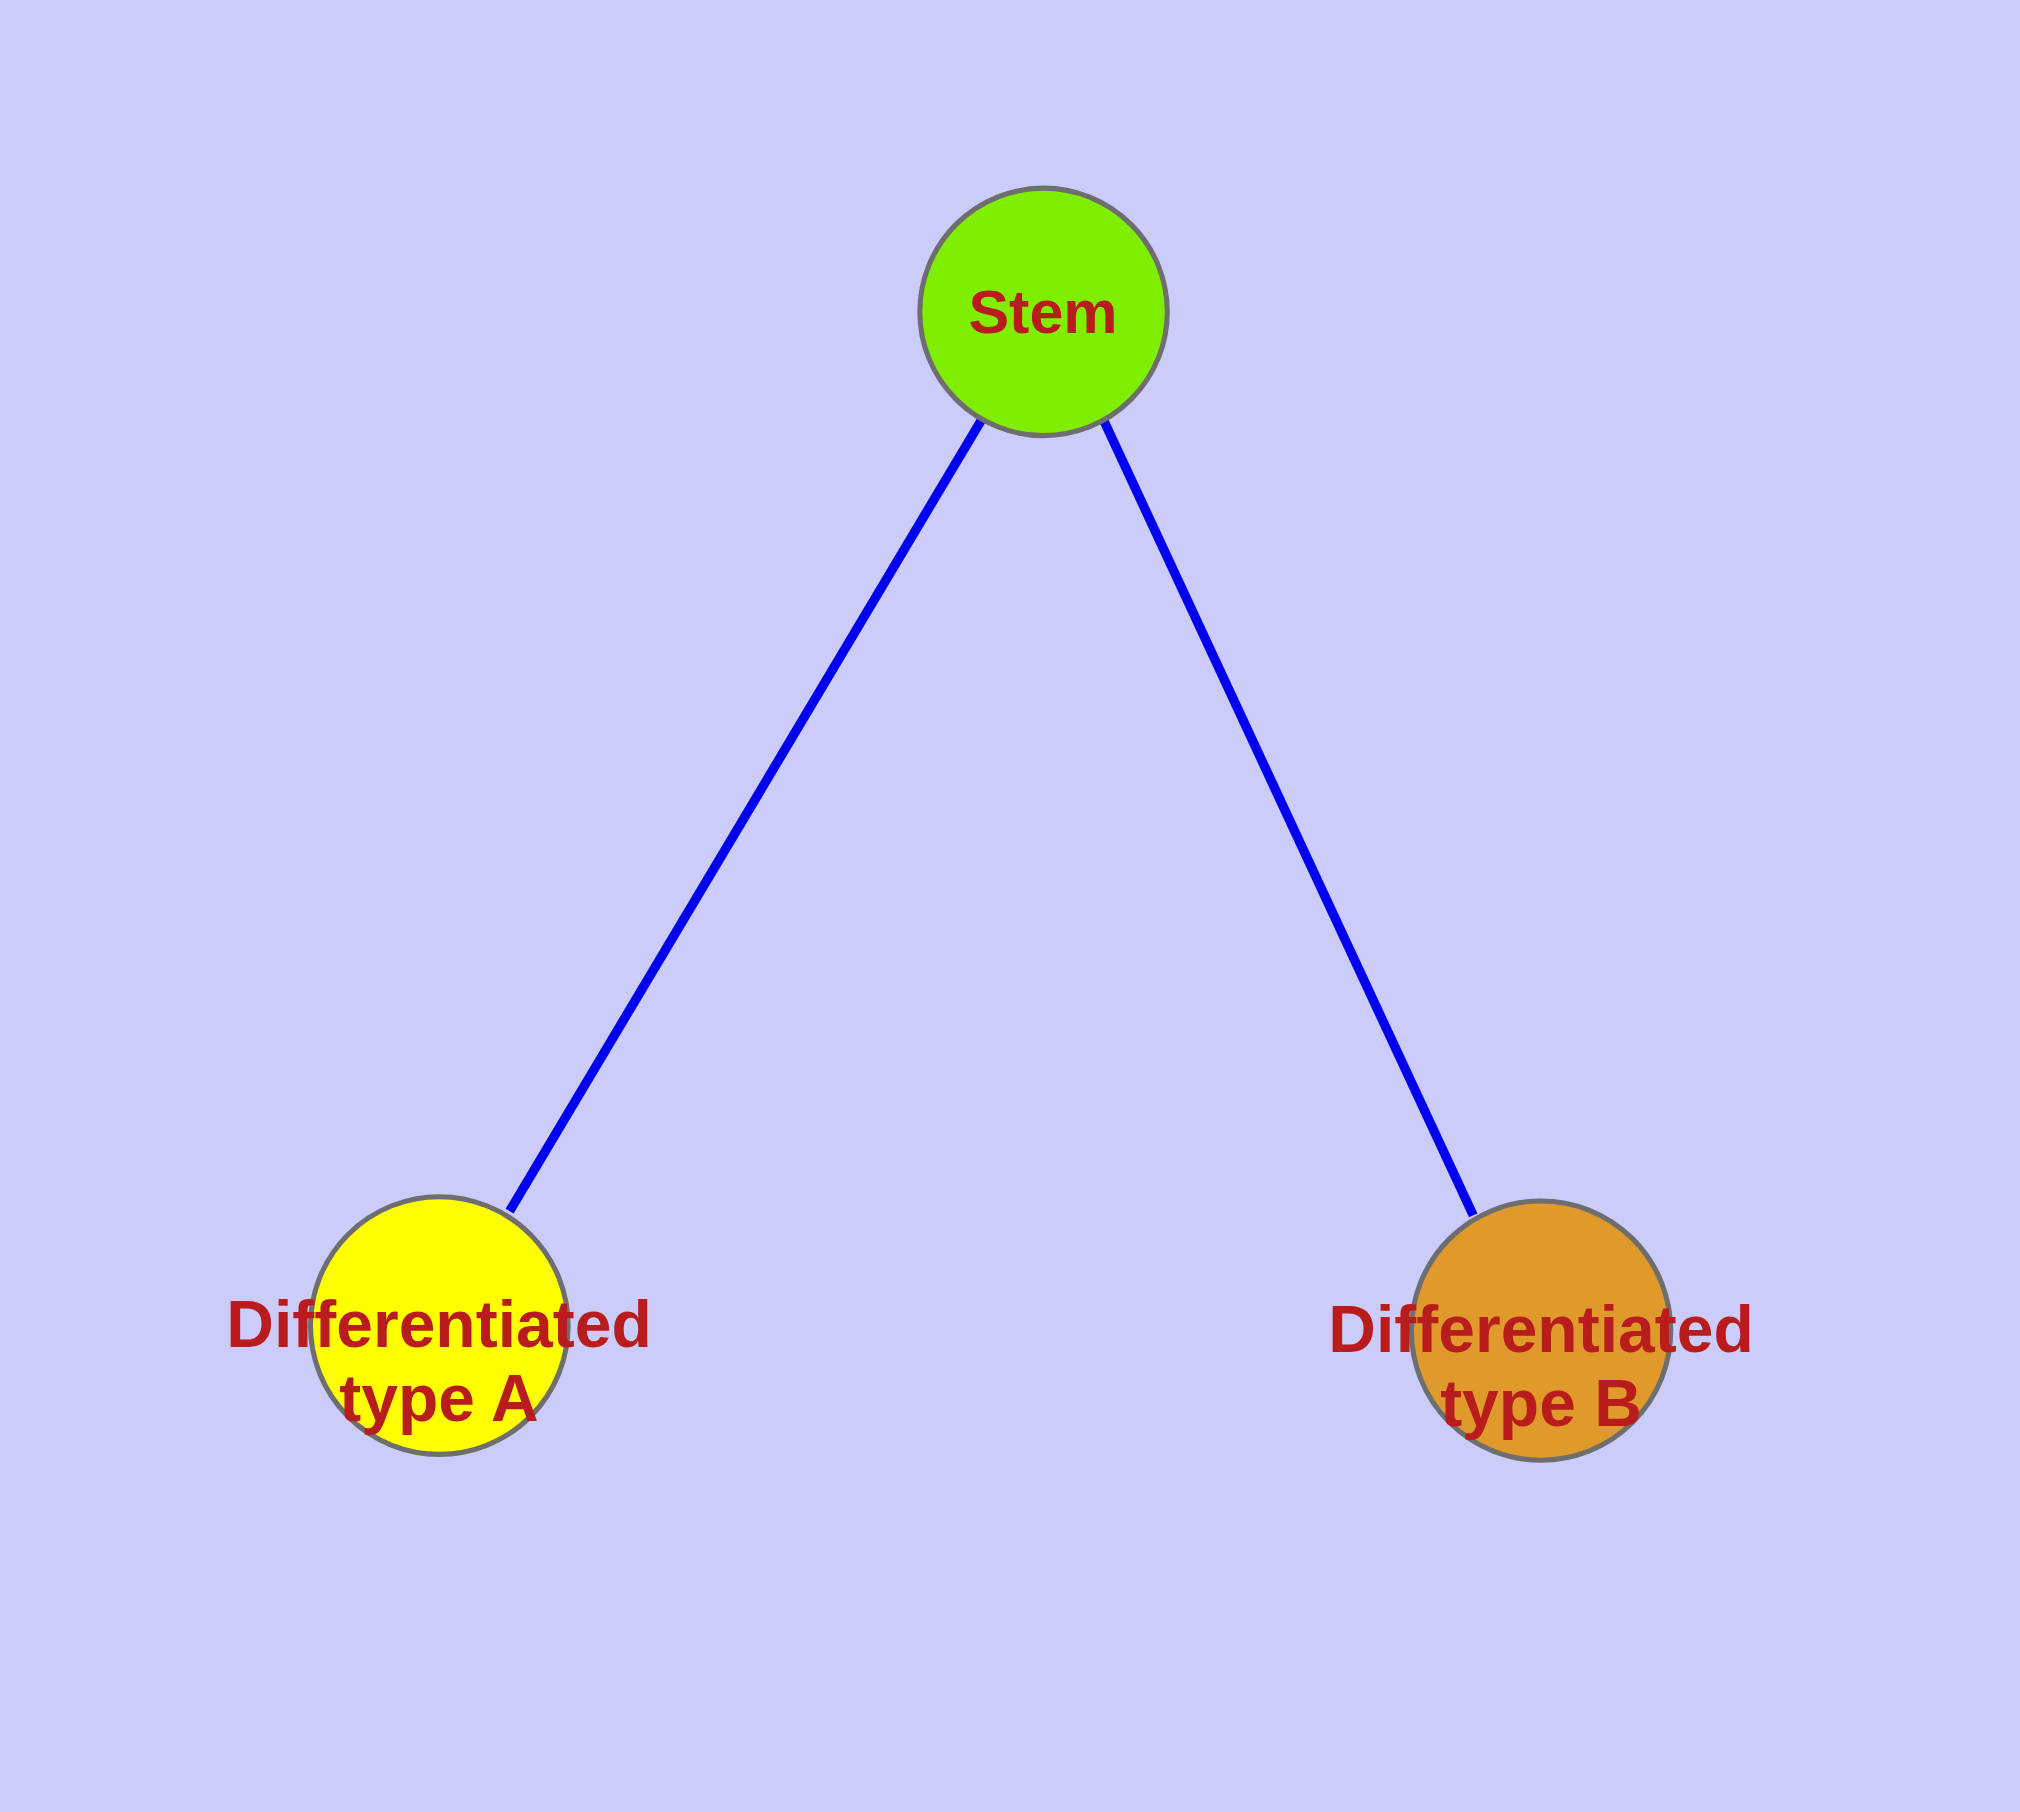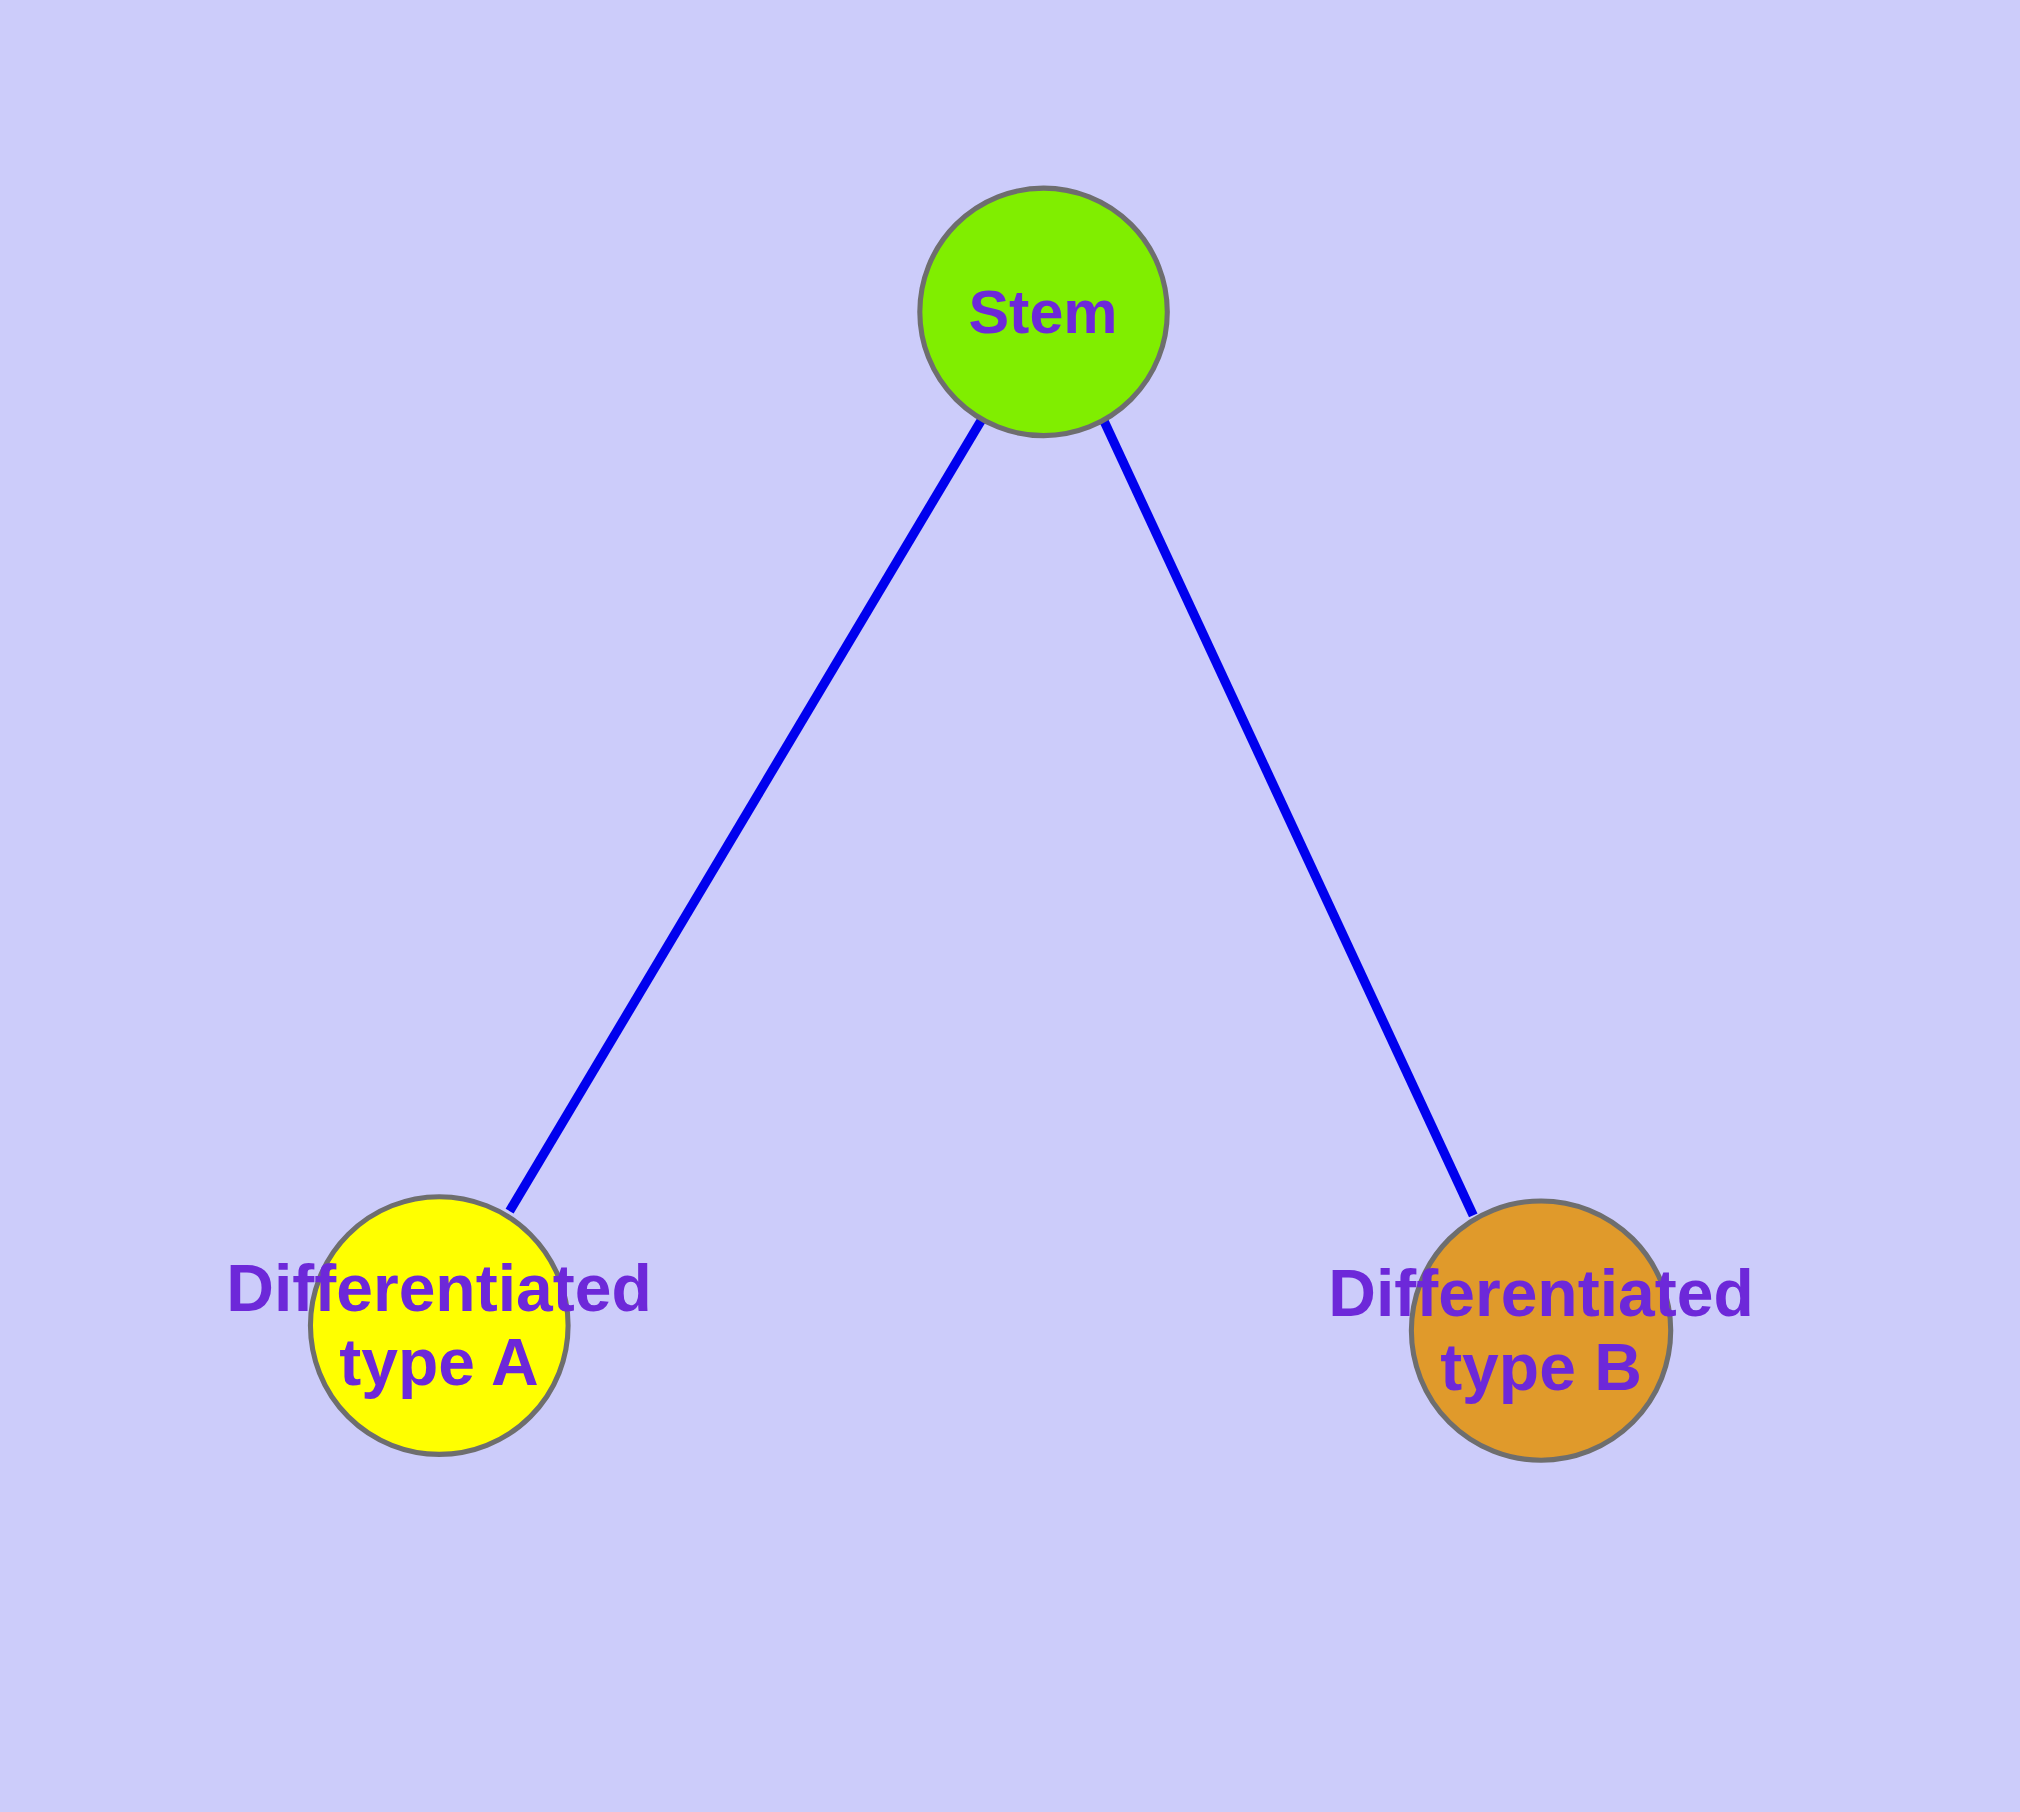--- a/index.html
+++ b/index.html
@@ -19,34 +19,35 @@
   #graph-svg {
     position: absolute;
     left: 0;
     top: 0;
     width: 2021px;
     height: 1812px;
     display: block;
   }
   .node-label {
     position: absolute;
-    color: #6d28d9;
+    color: #b91c1c;
     font-family: "Liberation Sans", "DejaVu Sans", sans-serif;
     font-weight: bold;
     text-align: center;
     line-height: 1.12;
     white-space: pre;
     pointer-events: none;
     transform: translate(-50%, -50%);
   }
   .label-stem {
     font-size: 61px;
   }
   .label-child {
     font-size: 66px;
+    margin-top: 36px;
   }
 </style>
 </head>
 <body>
 
 <div id="canvas" style="width: 2021px; height: 1812px; background: rgb(204, 204, 250);">
 
   <svg id="graph-svg" viewBox="0 0 2384 2138" xmlns="http://www.w3.org/2000/svg">
     <g id="edges-layer">
         <line x1="1158" y1="495" x2="601" y2="1429" stroke="#0000ee" stroke-width="11" stroke-linecap="butt"></line>

